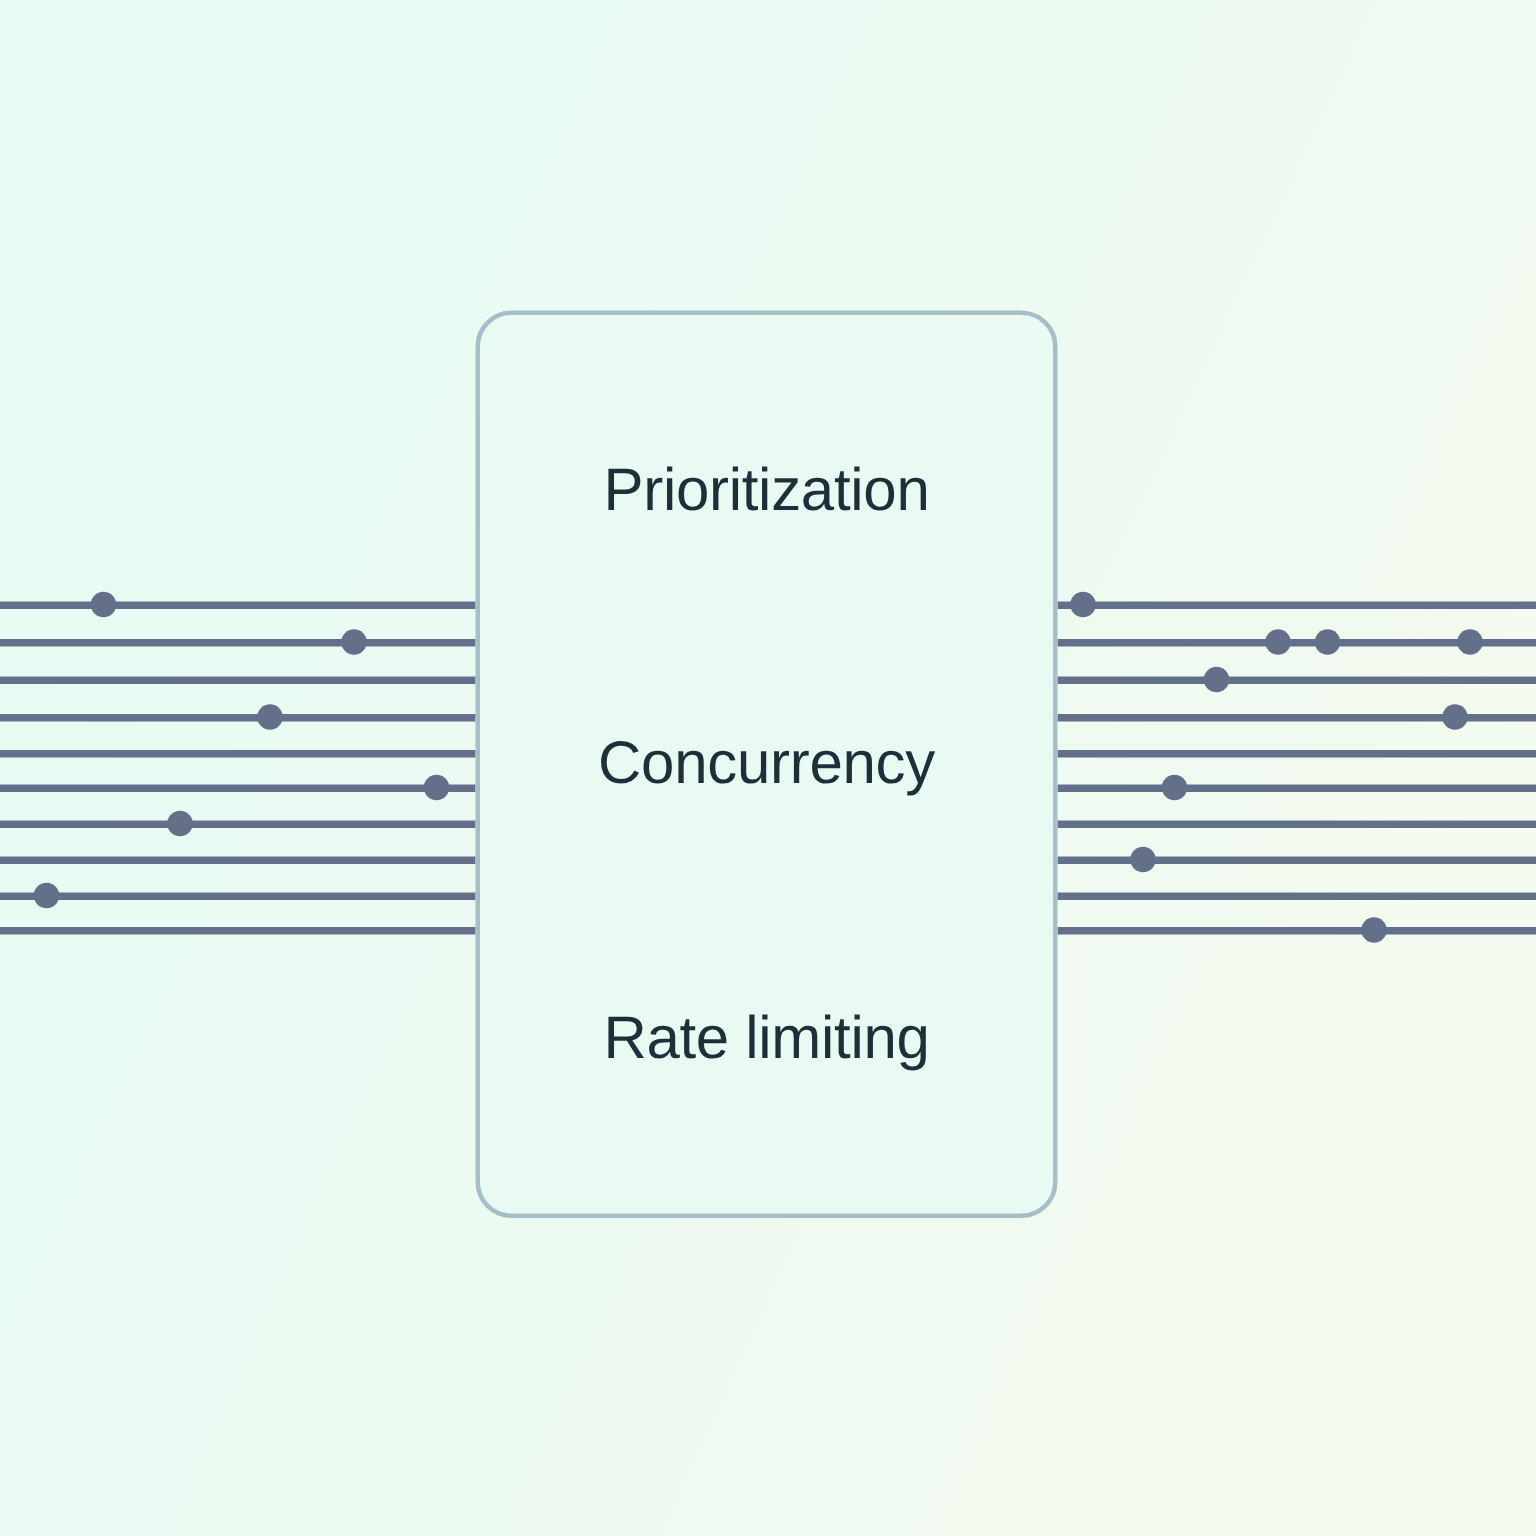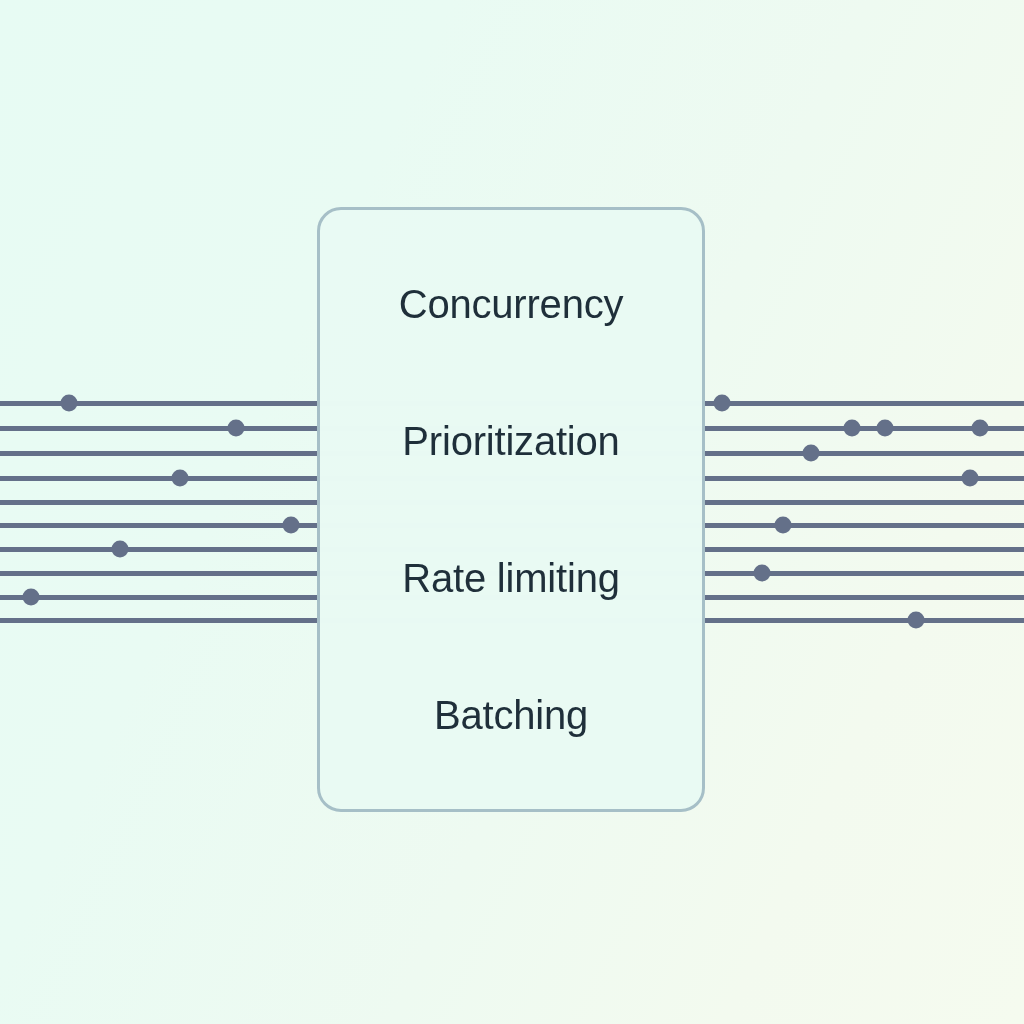--- a/index.html
+++ b/index.html
@@ -117,24 +117,23 @@
       <div class="track inside" style="left: 320px; width: 382px; top: 500px;"></div>
       <div class="track inside" style="left: 320px; width: 382px; top: 523px;"></div>
       <div class="track inside" style="left: 320px; width: 382px; top: 547px;"></div>
       <div class="track inside" style="left: 320px; width: 382px; top: 571px;"></div>
       <div class="track inside" style="left: 320px; width: 382px; top: 595px;"></div>
       <div class="track inside" style="left: 320px; width: 382px; top: 618px;"></div>
     </div>
 
   <div id="panel">
     <div id="panel-list">
+        <div class="panel-label">Prioritization</div>
         <div class="panel-label">Concurrency</div>
-        <div class="panel-label">Prioritization</div>
         <div class="panel-label">Rate limiting</div>
-        <div class="panel-label">Batching</div>
       </div>
   </div>
 
   <div id="nodes-layer">
       <div class="node" style="left: 69px; top: 403px;"></div>
       <div class="node" style="left: 236px; top: 428px;"></div>
       <div class="node" style="left: 180px; top: 478px;"></div>
       <div class="node" style="left: 291px; top: 525px;"></div>
       <div class="node" style="left: 120px; top: 549px;"></div>
       <div class="node" style="left: 31px; top: 597px;"></div>

